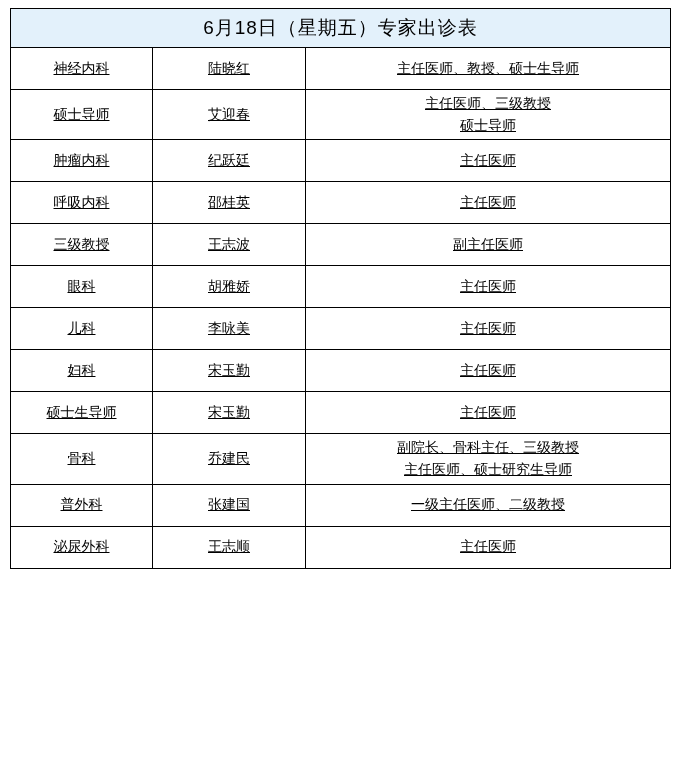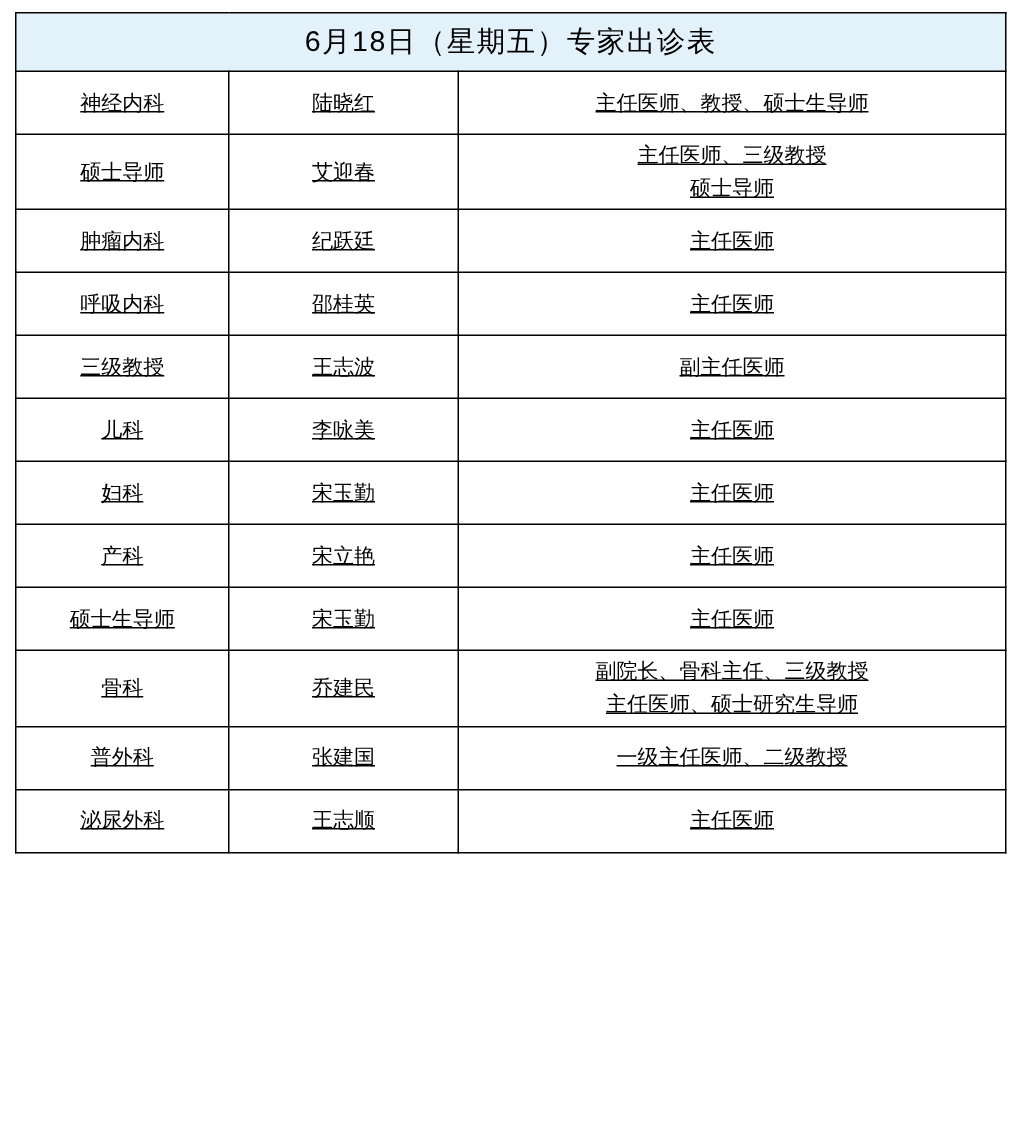--- a/index.html
+++ b/index.html
@@ -79,32 +79,32 @@
           <td class="col-dept">呼吸内科</td>
           <td class="col-doctor">邵桂英</td>
           <td class="col-title">主任医师</td>
         </tr>
         <tr>
           <td class="col-dept">三级教授</td>
           <td class="col-doctor">王志波</td>
           <td class="col-title">副主任医师</td>
         </tr>
         <tr>
+          <td class="col-dept">眼科</td>
+          <td class="col-doctor">胡雅娇</td>
+          <td class="col-title">主任医师</td>
+        </tr>
+        <tr>
           <td class="col-dept">儿科</td>
           <td class="col-doctor">李咏美</td>
           <td class="col-title">主任医师</td>
         </tr>
         <tr>
           <td class="col-dept">妇科</td>
           <td class="col-doctor">宋玉勤</td>
-          <td class="col-title">主任医师</td>
-        </tr>
-        <tr>
-          <td class="col-dept">产科</td>
-          <td class="col-doctor">宋立艳</td>
           <td class="col-title">主任医师</td>
         </tr>
         <tr>
           <td class="col-dept">硕士生导师</td>
           <td class="col-doctor">宋玉勤</td>
           <td class="col-title">主任医师</td>
         </tr>
         <tr>
           <td class="col-dept">骨科</td>
           <td class="col-doctor">乔建民</td>

